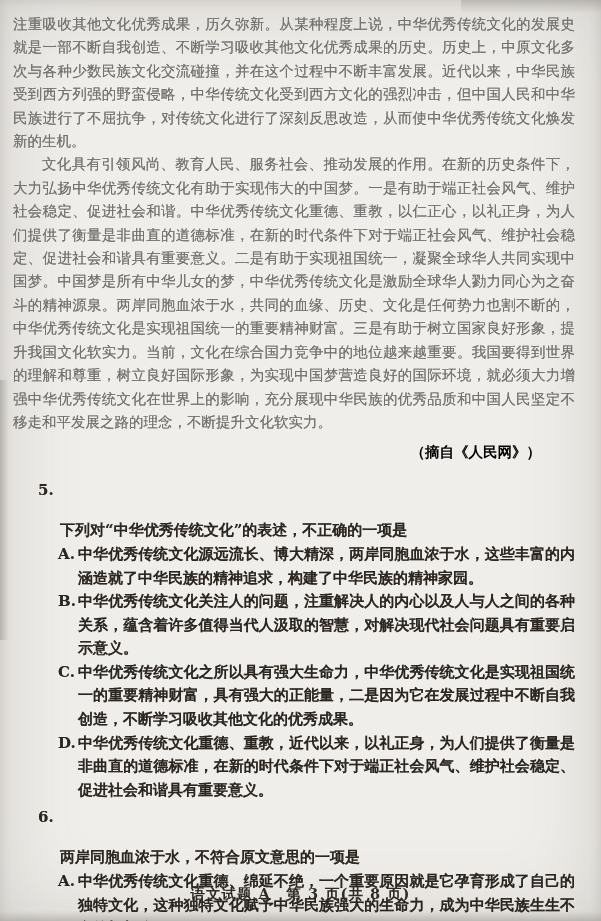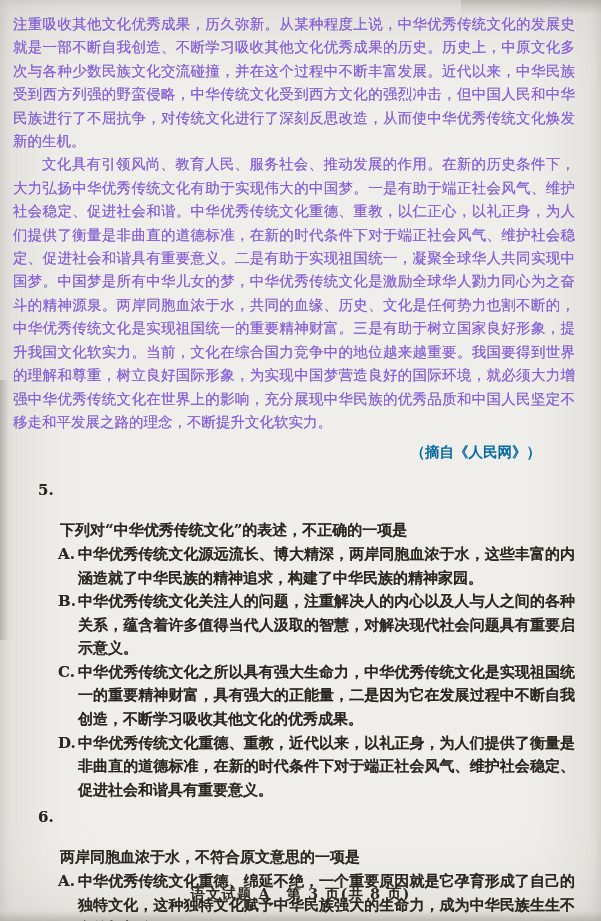--- a/index.html
+++ b/index.html
@@ -33,32 +33,32 @@
   }
   .content {
     position: relative;
     padding: 13px 26px 0 13px;
   }
   .article {
     font-size: 14.5px;
     line-height: 23.4px;
     text-align: justify;
     word-break: break-all;
-    color: #8b5cf6;
+    color: #737373;
     text-shadow: 0 0 0.5px rgba(60,55,48,0.55);
   }
   .article p { margin: 0; }
   .para-indent { text-indent: 2em; }
   .attribution {
     margin-top: 9px;
     padding-right: 34px;
     text-align: right;
     font-size: 14.5px;
     font-weight: 700;
-    color: #0369a1;
+    color: #000000;
   }
   .questions {
     margin-top: 17px;
     font-size: 15px;
     line-height: 23.6px;
     font-weight: 700;
     color: #2b2620;
     text-shadow: 0 0 0.5px rgba(50,45,40,0.5);
   }
   .question { margin-bottom: 4px; }

